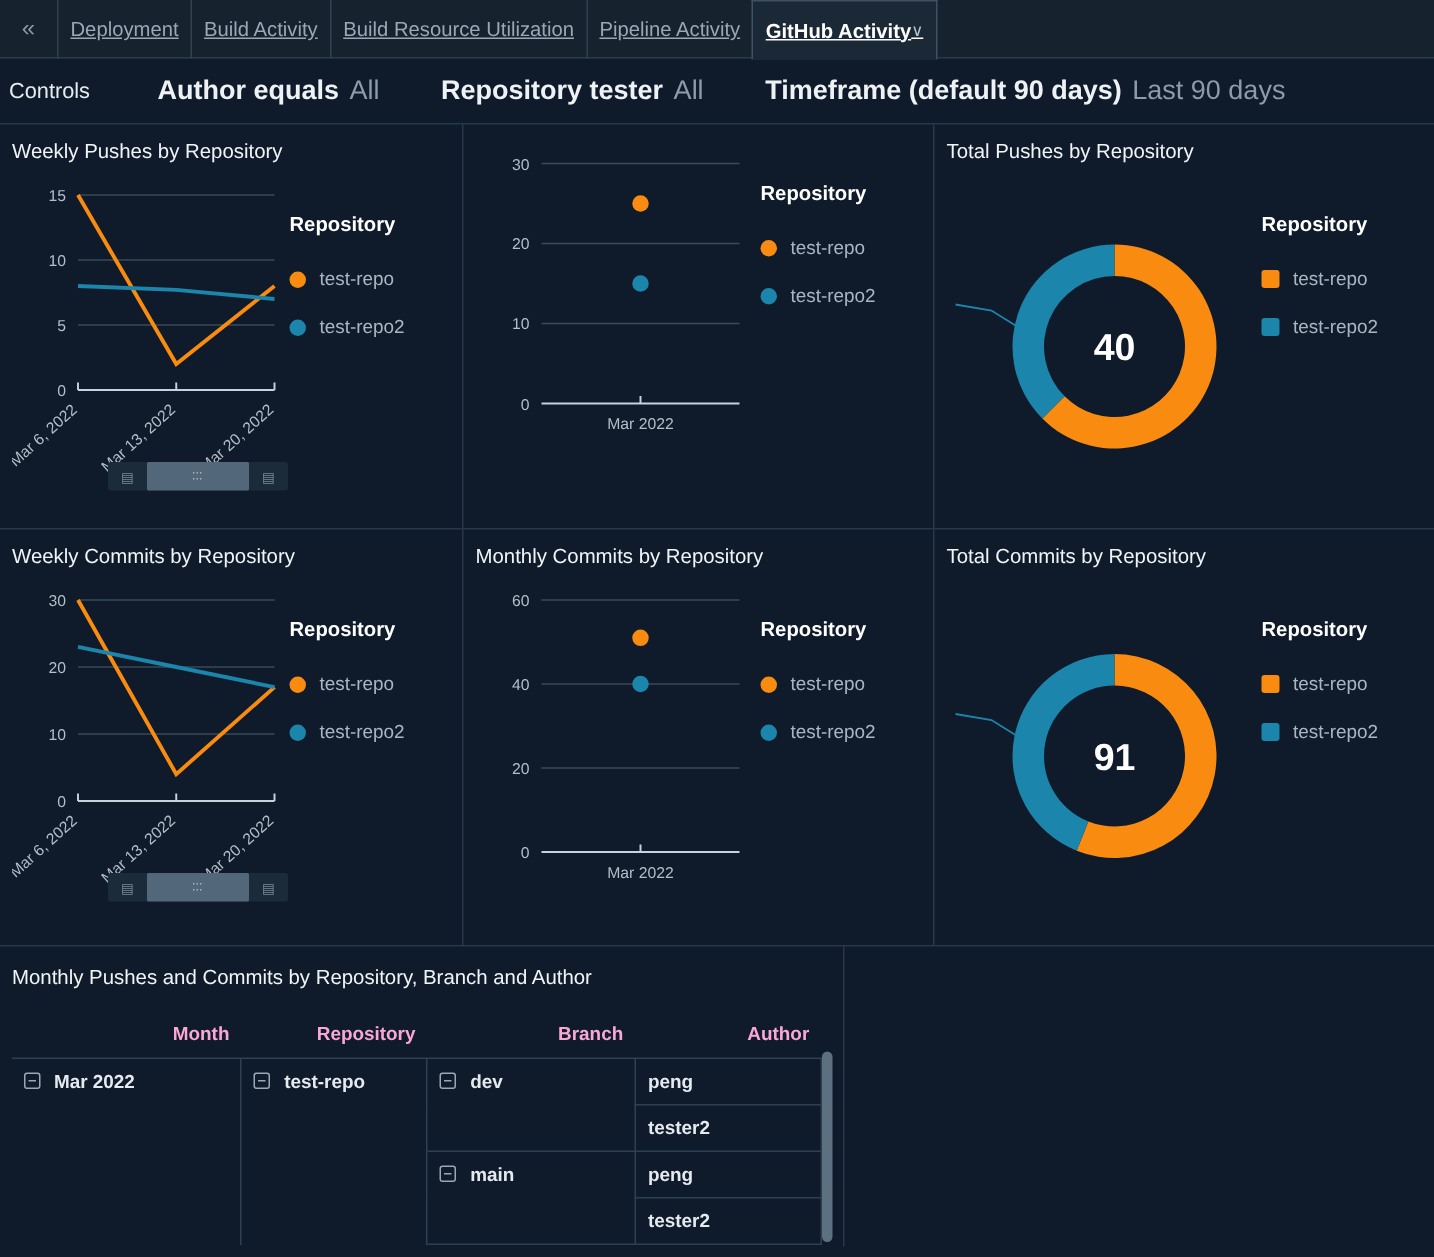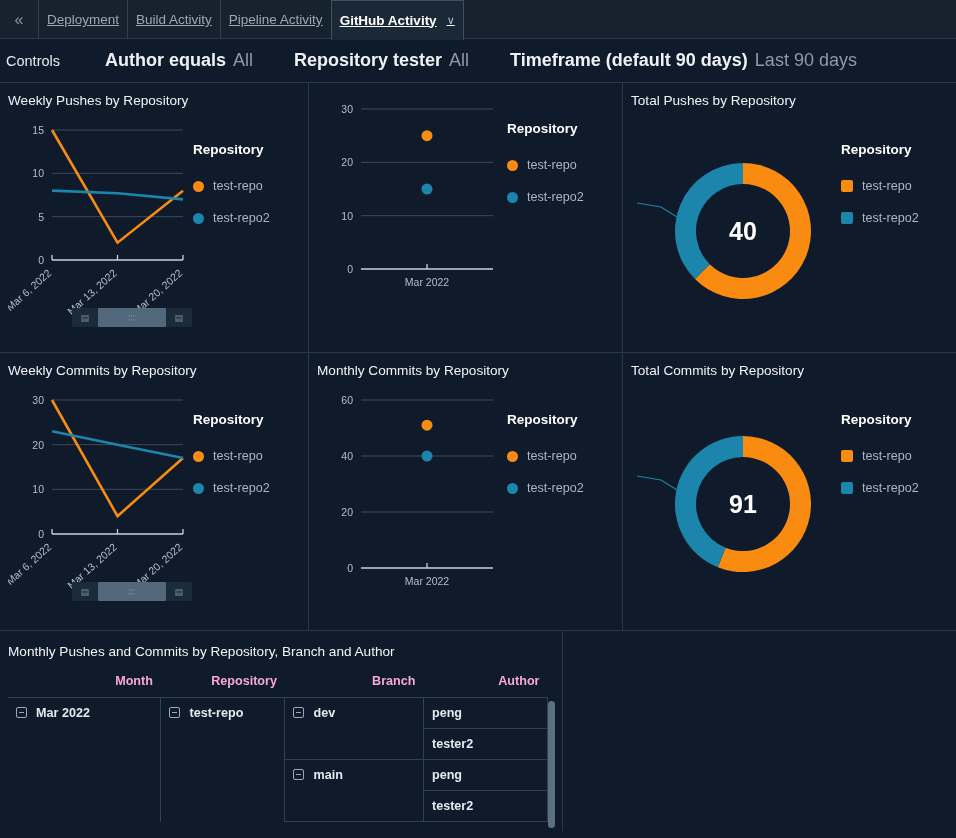--- a/index.html
+++ b/index.html
@@ -40,21 +40,21 @@
     white-space: nowrap;
     position: relative; z-index: 2; text-decoration: underline;
   }
   .tab.active {
     color: #ffffff;
     font-weight: bold;
     background: #1b2836;
     border: 1px solid #3d5064;
     border-bottom: 1px solid #1b2836;
     margin-bottom: -1px;
-    gap: 10px;
+    gap: 0;
   }
   .chev { font-size: 11px; color: #b6c2cd; font-weight: normal; }
 
   
   .controls {
     height: 44px;
     display: flex; align-items: center;
     padding-left: 6px;
     gap: 41px;
     border-bottom: 1px solid #27384a;
@@ -132,21 +132,21 @@
   .bottom {
     display: grid;
     grid-template-columns: 563px 393px;
     height: 200px;
   }
   .tablepanel {
     border-right: 1px solid #27384a;
     padding: 13px 0 0 8px;
     position: relative; overflow: hidden;
   }
-  .table-title { font-size: 13.6px; color: #f0f4f7; margin-bottom: 12px; }
+  .table-title { font-size: 13.6px; color: #f0f4f7; margin-bottom: 20px; }
   table { border-collapse: collapse; width: 540px; table-layout: fixed; }
   th {
     text-align: right; font-size: 12.6px; font-weight: bold; color: #f9a8d4;
     padding: 3px 8px 9px 8px;
     border-bottom: 1px solid #2d4054;
   }
   td {
     font-size: 12.6px; font-weight: bold; color: #e4eaef;
     padding: 8px;
     border-right: 1px solid #2d4054;
@@ -179,20 +179,23 @@
 
 <div class="tabbar">
   <div class="collapse-btn">
     <span>«</span>
   </div>
   <div class="tab">
     <span>Deployment</span>
   </div>
   <div class="tab">
     <span>Build Activity</span>
+  </div>
+  <div class="tab">
+    <span>Build Resource Utilization</span>
   </div>
   <div class="tab">
     <span>Pipeline Activity</span>
   </div>
   <div class="tab active">
     <span>GitHub Activity</span>
     <span class="chev">∨</span>
   </div>
 </div>
 

